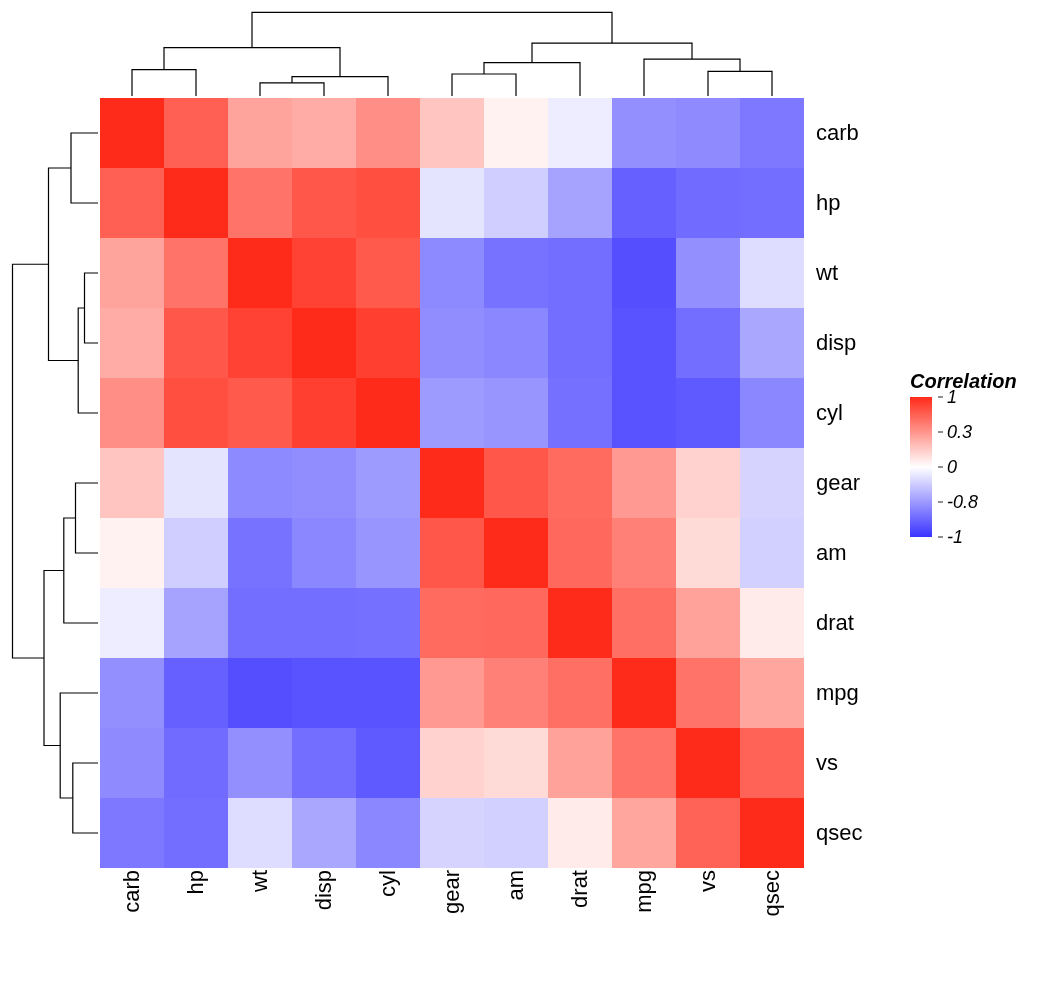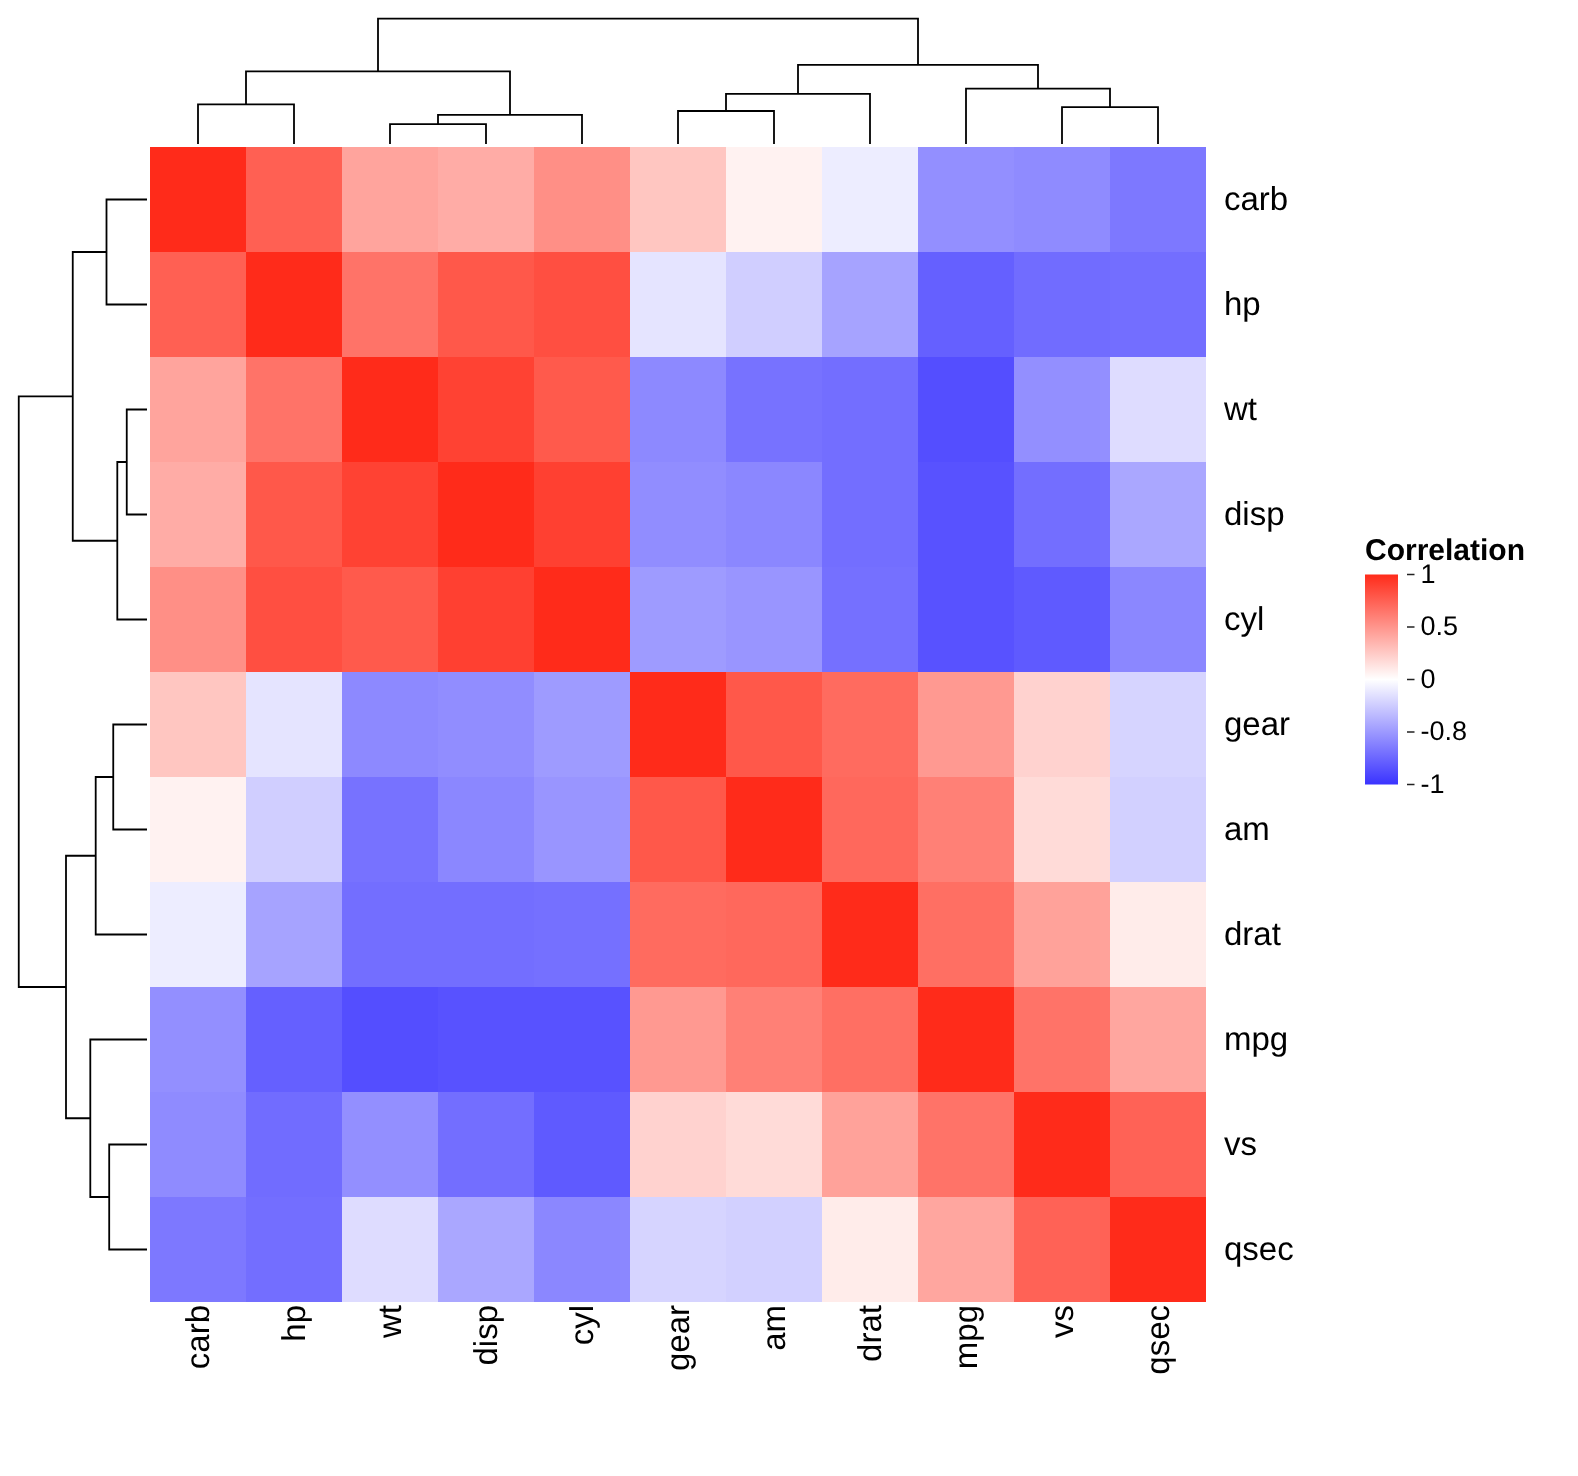--- a/index.html
+++ b/index.html
@@ -298,32 +298,32 @@
         <span>mpg</span>
       </div>
       <div class="col-label">
         <span>vs</span>
       </div>
       <div class="col-label">
         <span>qsec</span>
       </div>
     </div>
 
-  <div class="legend" id="legend" style="left: 910px; top: 356px;">
+  <div class="legend" id="legend" style="left: 910px; top: 370px; font-style: italic;">
     <div class="legend-title">Correlation</div>
     <div class="legend-body">
       <div class="legend-bar" id="legend-bar" style="background: linear-gradient(rgb(255, 43, 26) 0%, rgb(255, 255, 255) 50%, rgb(58, 51, 255) 100%);"></div>
       <div class="legend-ticks" id="legend-ticks">
           <div class="legend-tick" style="top: 0%;">
             <div class="tick-mark"></div>
             <span>1</span>
           </div>
           <div class="legend-tick" style="top: 25%;">
             <div class="tick-mark"></div>
-            <span>0.5</span>
+            <span>0.3</span>
           </div>
           <div class="legend-tick" style="top: 50%;">
             <div class="tick-mark"></div>
             <span>0</span>
           </div>
           <div class="legend-tick" style="top: 75%;">
             <div class="tick-mark"></div>
             <span>-0.8</span>
           </div>
           <div class="legend-tick" style="top: 100%;">

